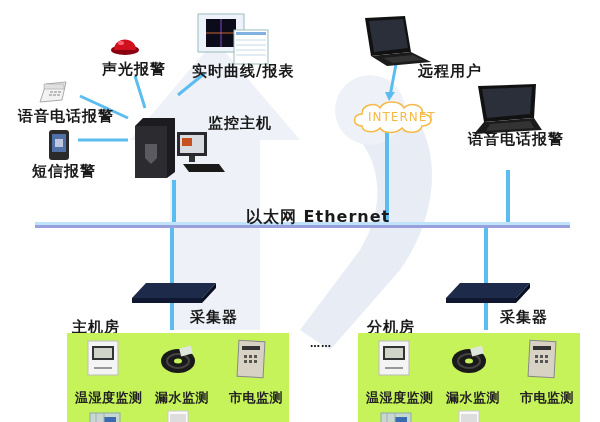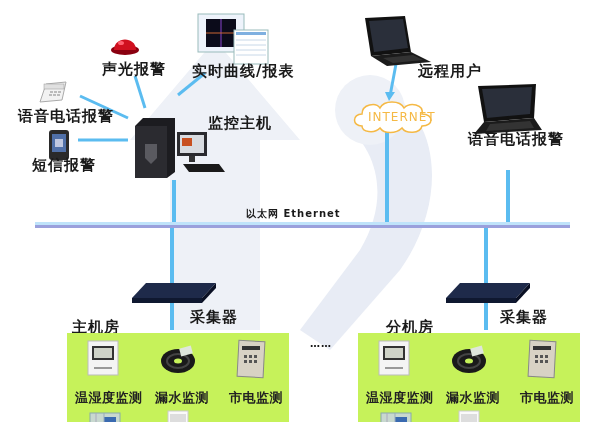--- a/index.html
+++ b/index.html
@@ -29,21 +29,21 @@
 <svg width="600" height="422" style="left:0;top:0;">
   <line x1="135" y1="76" x2="145" y2="108" stroke="#5bbcf0" stroke-width="3"></line>
   <line x1="205" y1="73" x2="178" y2="95" stroke="#5bbcf0" stroke-width="3"></line>
   <line x1="80" y1="96" x2="128" y2="118" stroke="#5bbcf0" stroke-width="3"></line>
   <line x1="78" y1="140" x2="128" y2="140" stroke="#5bbcf0" stroke-width="3"></line>
   <line x1="396" y1="64" x2="390" y2="96" stroke="#5bbcf0" stroke-width="3"></line>
   <polygon points="385,92 395,92 389,101" fill="#5bbcf0"></polygon>
 </svg>
 
 <div class="abs" style="left:35px;top:222px;width:535px;height:6px;background:linear-gradient(#bfe3fa 0,#bfe3fa 50%,#9aa0dc 50%,#9aa0dc 100%);"></div>
-<div class="lbl" style="left:246px;top:207px;font-size:10px;">以太网 Ethernet</div>
+<div class="lbl" style="left:246px;top:207px;font-size:16px;">以太网 Ethernet</div>
 
 <svg width="30" height="26" style="left:110px;top:30px;">
   <ellipse cx="15" cy="20" rx="14" ry="5" fill="#8a0010"></ellipse>
   <path d="M4 20 C4 6 26 6 26 20 Z" fill="#d0101f"></path>
   <ellipse cx="11" cy="13" rx="3" ry="2" fill="#ff6070"></ellipse>
 </svg>
 <div class="lbl" style="left:102px;top:60px;">声光报警</div>
 
 <svg width="70" height="50" style="left:198px;top:14px;">
   <rect x="0" y="0" width="46" height="38" fill="#eef3fb" stroke="#9bb" stroke-width="1"></rect>
@@ -73,21 +73,21 @@
       <rect x="19" y="14" width="3" height="2"></rect>
     </g>
 </svg>
 <div class="lbl" style="left:18px;top:107px;">语音电话报警</div>
 
 <svg width="20" height="30" style="left:49px;top:130px;">
   <rect x="0" y="0" width="20" height="30" rx="3" fill="#2a2a2a"></rect>
   <rect x="3" y="4" width="14" height="18" fill="#5070a8"></rect>
   <rect x="6" y="9" width="8" height="8" fill="#c0c8e0"></rect>
 </svg>
-<div class="lbl" style="left:32px;top:156px;">短信报警</div>
+<div class="lbl" style="left:32px;top:162px;">短信报警</div>
 
 <svg width="90" height="62" style="left:135px;top:118px;">
   <path d="M0 8 L8 0 L40 0 L40 54 L32 60 L0 60 Z" fill="#1c1c20"></path>
   <path d="M0 8 L32 8 L32 60 L0 60 Z" fill="#2b2b30"></path>
   <path d="M10 26 L22 26 L22 40 L16 46 L10 40 Z" fill="#5a5a60"></path>
   <rect x="42" y="14" width="30" height="24" fill="#2a2a2e"></rect>
   <rect x="45" y="17" width="24" height="18" fill="#d8dbe0"></rect>
   <rect x="47" y="20" width="10" height="8" fill="#c85020"></rect>
   <path d="M48 46 L84 46 L90 54 L54 54 Z" fill="#1a1a1a"></path>
   <rect x="54" y="38" width="6" height="6" fill="#333"></rect>
@@ -125,21 +125,21 @@
 <svg width="84" height="20" style="left:446px;top:283px;">
   <path d="M0 15 L14 0 L84 0 L70 15 Z" fill="#1e2a4a"></path>
   <path d="M0 15 L70 15 L70 20 L0 20 Z" fill="#0f1830"></path>
   <path d="M70 15 L84 0 L84 5 L70 20 Z" fill="#0a1024"></path>
 </svg>
 <div class="lbl" style="left:500px;top:308px;">采集器</div>
 
 <div class="lbl" style="left:72px;top:318px;">主机房</div>
 <div class="room" style="left:67px;top:333px;width:222px;height:144px;"></div>
 
-<div class="lbl" style="left:386px;top:318px;">分机房</div>
+<div class="lbl" style="left:367px;top:318px;">分机房</div>
 <div class="room" style="left:358px;top:333px;width:222px;height:144px;"></div>
 
 <div class="lbl" style="left:310px;top:338px;font-size:10px;">……</div>
 
 <div id="rooms-devices"></div>
 
 <svg width="36" height="46" style="left: 86px; top: 339px;">
     <rect x="2" y="2" width="30" height="34" fill="#f4f4f4" stroke="#bbb"></rect>
     <rect x="6" y="7" width="22" height="14" fill="#333"></rect>
     <rect x="8" y="9" width="18" height="10" fill="#cfd3c8"></rect>

